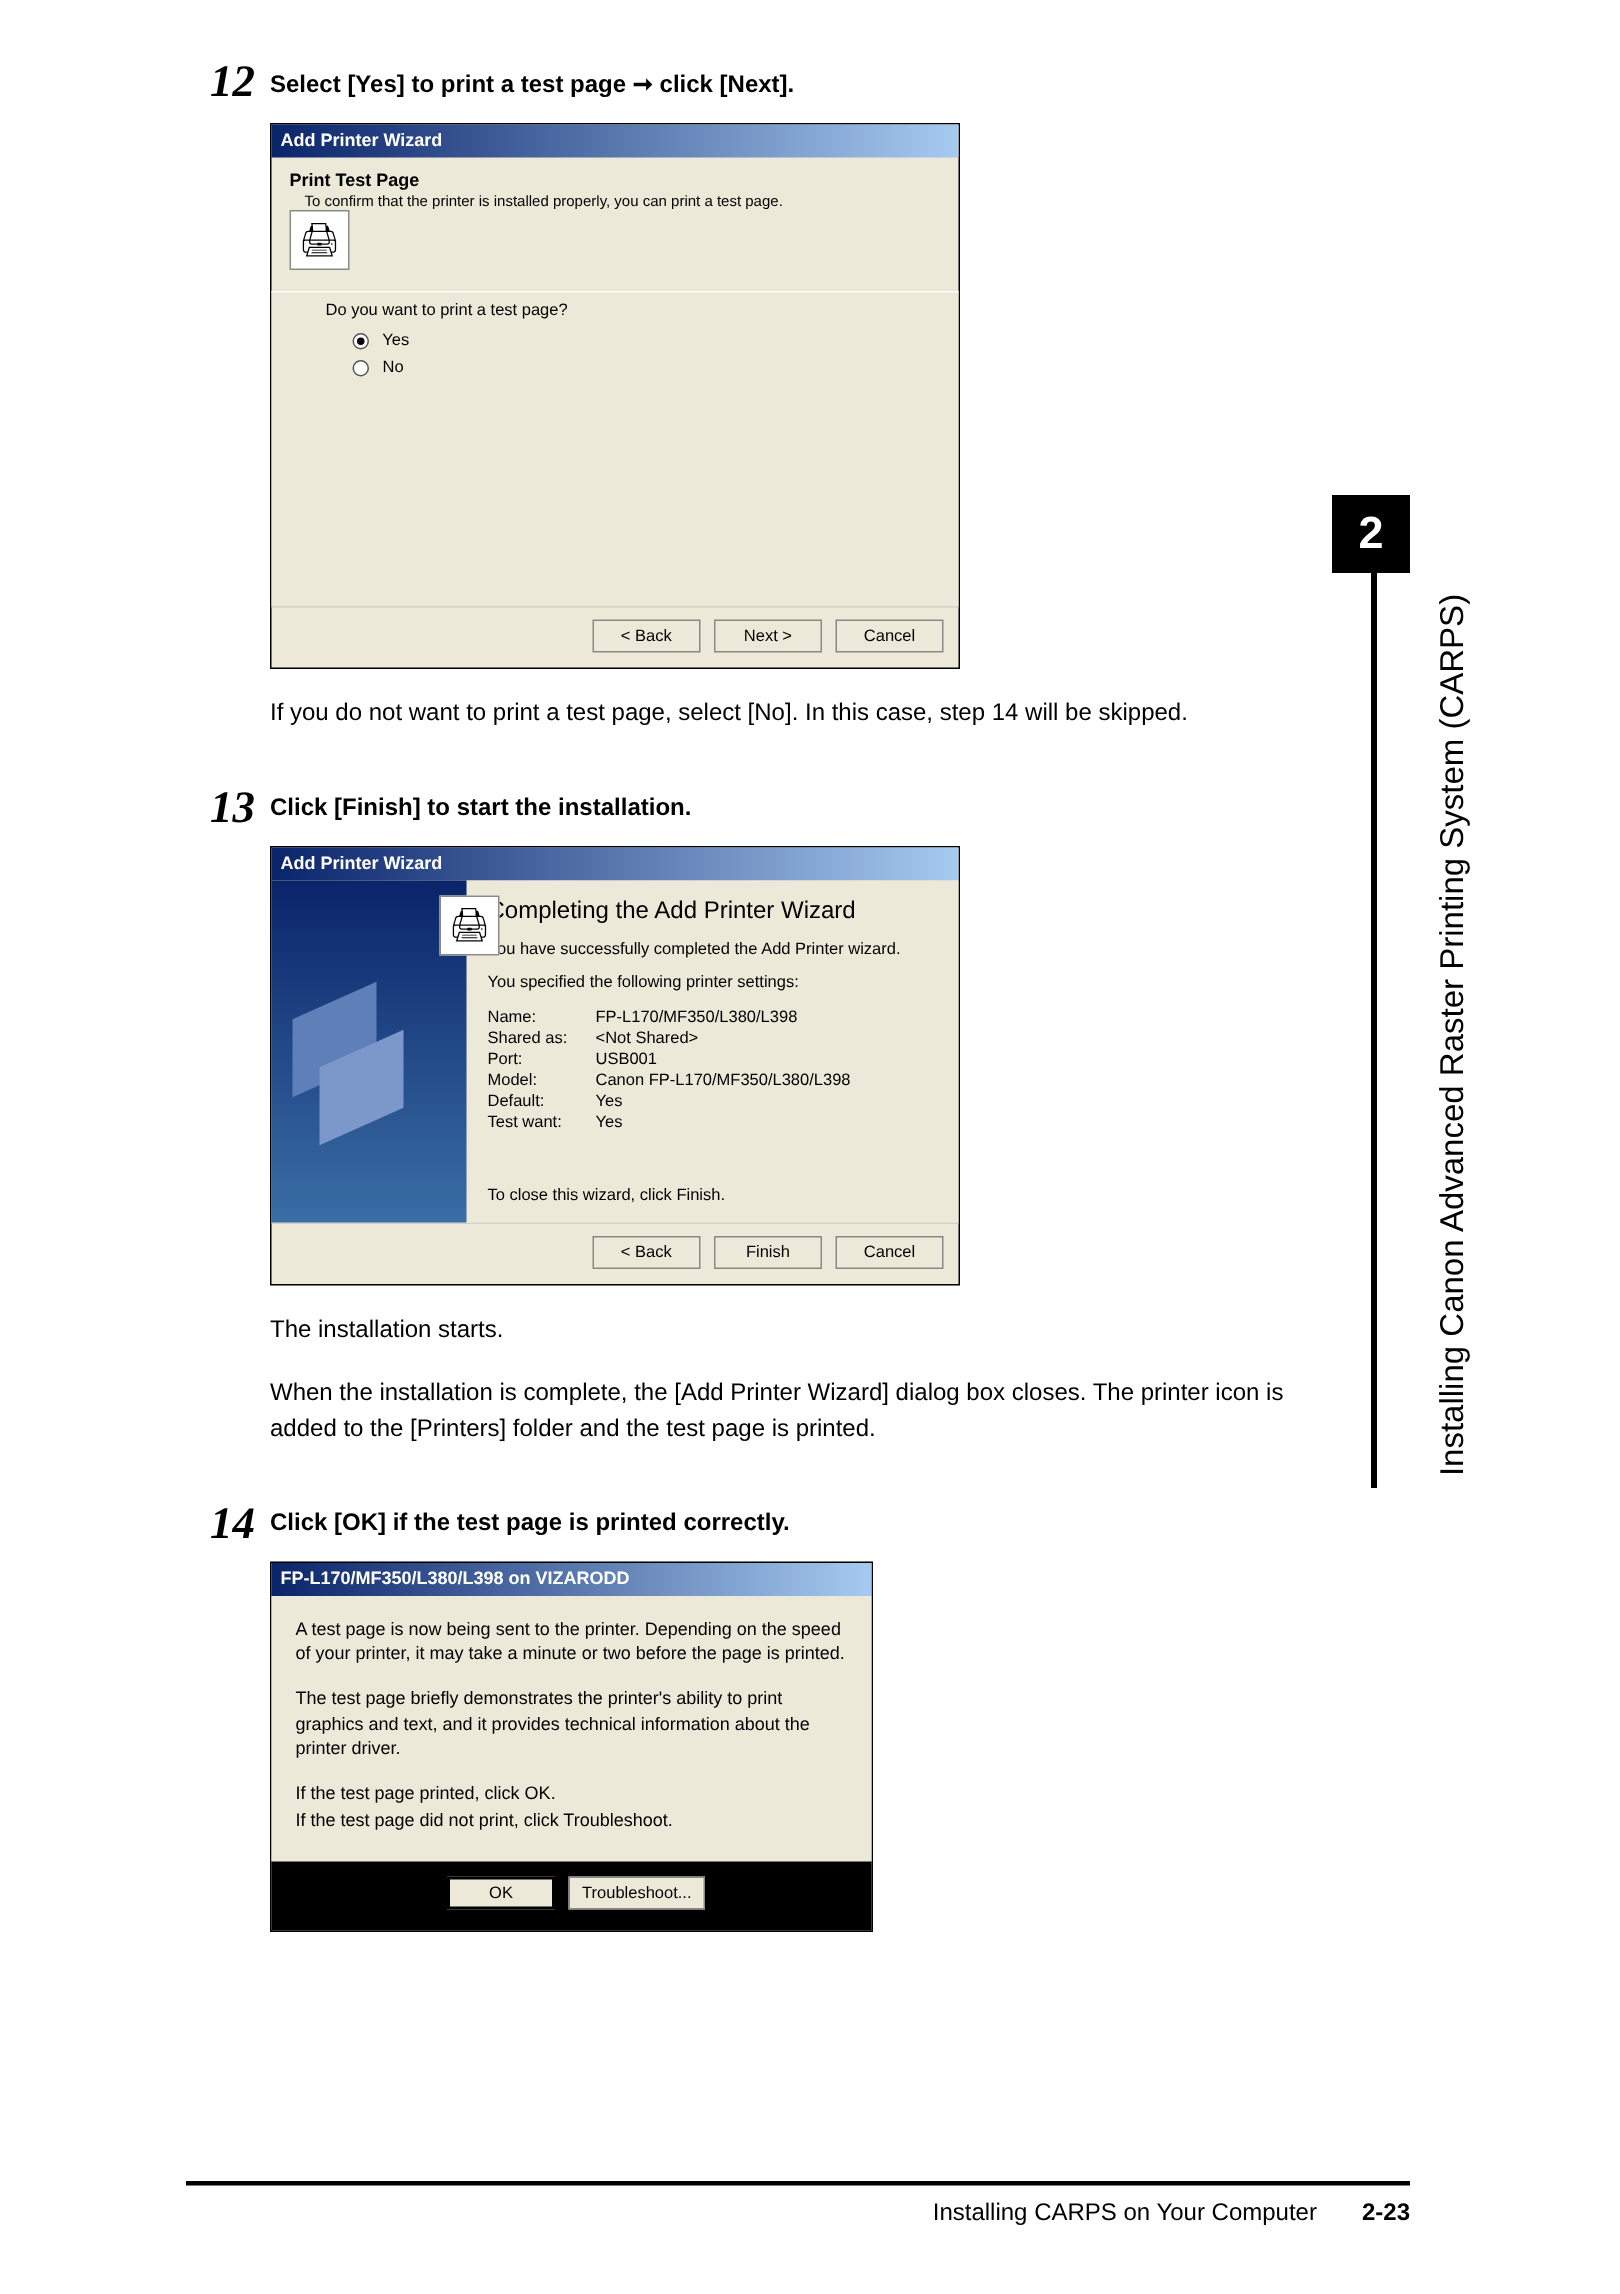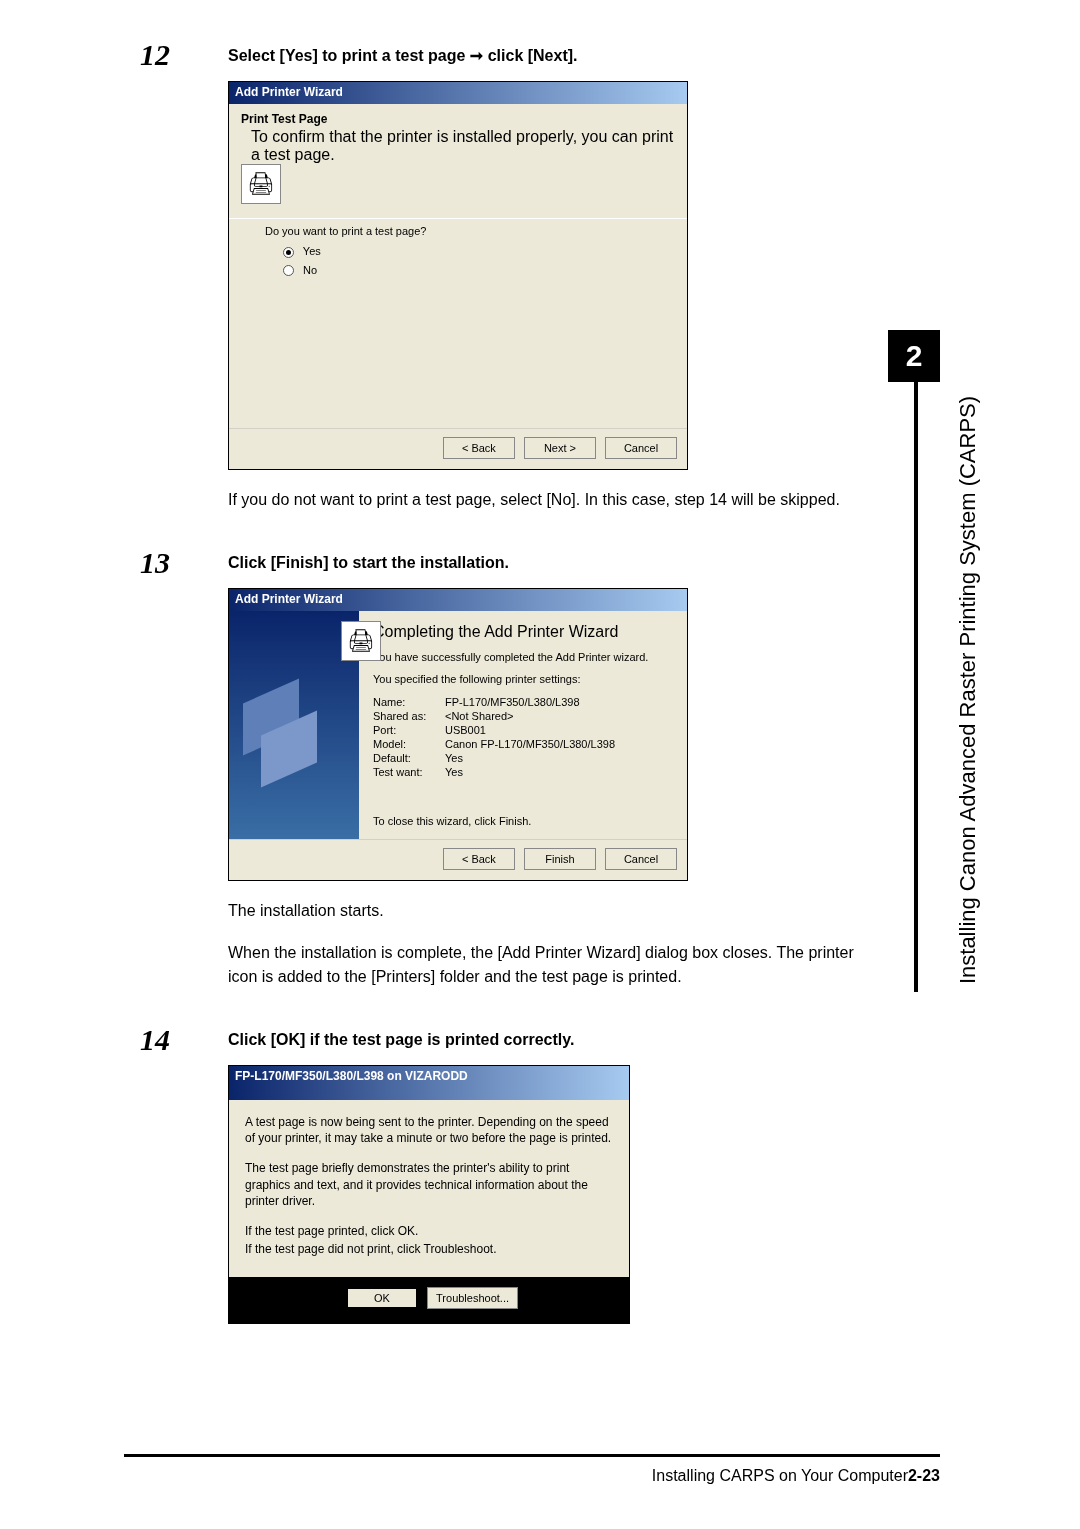--- a/index.html
+++ b/index.html
@@ -9,37 +9,37 @@
   
   .side-tab { position: absolute; right: 140px; top: 330px; width: 52px; height: 52px; background: #000; color: #fff; display: flex; align-items: center; justify-content: center; font-size: 30px; font-weight: bold; }
   .side-line { position: absolute; right: 162px; top: 382px; width: 4px; height: 610px; background: #000; }
   .side-text { position: absolute; right: 100px; top: 390px; width: 24px; height: 600px; display: flex; align-items: center; justify-content: center; }
   .side-text span { display: inline-block; transform: rotate(-90deg); white-space: nowrap; font-size: 22px; transform-origin: center; }
 
   
   .content { position: absolute; left: 140px; top: 40px; width: 740px; }
   .step { display: flex; margin-bottom: 30px; }
   .step-num { font-family: "Times New Roman", serif; font-style: italic; font-weight: bold; font-size: 30px; width: 40px; flex-shrink: 0; line-height: 1; }
-  .step-body { flex: 1; padding-top: 6px; margin-left: 48px; }
+  .step-body { flex: 1; padding-top: 6px; }
   .step-title { font-weight: bold; font-size: 16px; margin-bottom: 16px; }
   .step-note { font-size: 16px; line-height: 1.5; margin-top: 18px; margin-bottom: 6px; }
 
   
   .win { border: 1px solid #000; background: #ece9d8; font-size: 11px; font-family: Tahoma, Arial, sans-serif; color: #000; }
   .win-titlebar { height: 22px; background: linear-gradient(to right, #0a246a, #a6caf0); color: #fff; font-weight: bold; padding: 3px 6px; font-size: 12px; }
   .win-buttons { text-align: right; padding: 8px 10px 10px 10px; border-top: 1px solid #d4d0c8; }
   .win-btn { display: inline-block; min-width: 72px; height: 22px; line-height: 20px; text-align: center; border: 1px solid #888; background: #ece9d8; font-size: 11px; margin-left: 6px; padding: 0 8px; }
   .win-btn.default { border: 2px solid #000; line-height: 18px; }
 
   
   .dlg12 { width: 460px; margin-left: 0; }
   .dlg12 .hdr { display: flex; padding: 8px 12px 14px 12px; flex-direction: column; }
   .dlg12 .hdr-text { flex: 1; }
   .dlg12 .hdr-title { font-weight: bold; font-size: 12px; }
-  .dlg12 .hdr-sub { font-size: 16px; padding-left: 10px; padding-top: 2px; }
+  .dlg12 .hdr-sub { font-size: 10px; padding-left: 10px; padding-top: 2px; }
   .dlg12 .icon { width: 40px; height: 40px; border: 1px solid #888; background: #fff; display: flex; align-items: center; justify-content: center; }
   .dlg12 .mid { min-height: 210px; padding: 6px 30px; background: #ece9d8; border-top: 1px solid #fff; }
   .dlg12 .q { margin-bottom: 8px; margin-left: 6px; }
   .dlg12 .radio-row { margin-left: 24px; margin-bottom: 6px; }
   .dlg12 .radio { display: inline-block; width: 11px; height: 11px; border: 1px solid #555; border-radius: 50%; vertical-align: middle; margin-right: 6px; position: relative; background:#fff; }
   .dlg12 .radio.checked::after { content: ""; position: absolute; left: 2px; top: 2px; width: 5px; height: 5px; background: #000; border-radius: 50%; }
 
   
   .dlg13 { width: 460px; }
   .dlg13 .body13 { display: flex; }
@@ -51,29 +51,29 @@
   .dlg13 .right13 { flex: 1; padding: 12px 14px; background: #ece9d8; }
   .dlg13 .h13 { font-size: 16px; margin-bottom: 10px; }
   .dlg13 .p13 { font-size: 11px; margin-bottom: 10px; }
   .dlg13 table { font-size: 11px; border-collapse: collapse; }
   .dlg13 td { padding: 1px 4px 1px 0; vertical-align: top; }
   .dlg13 td.k { width: 72px; }
   .dlg13 .close-note { font-size: 11px; margin-top: 36px; }
 
   
   .dlg14 { width: 402px; }
-  .dlg14 .title14 { height: 34px; background: linear-gradient(to right, #0a246a, #a6caf0); color: #fff; font-weight: bold; padding: 3px 6px; font-size: 12px; }
+  .dlg14 .title14 { height: 22px; background: linear-gradient(to right, #0a246a, #a6caf0); color: #fff; font-weight: bold; padding: 3px 6px; font-size: 12px; }
   .dlg14 .body14 { padding: 14px 16px 6px 16px; background: #ece9d8; }
   .dlg14 .para { font-size: 12px; margin-bottom: 14px; line-height: 1.35; }
   .dlg14 .btnrow { text-align: center; padding: 10px 0 14px 0; background: #000000; }
 
   .printer-glyph { font-size: 22px; }
 
   
-  .footer { position: absolute; left: 124px; right: 140px; bottom: 44px; border-top: 3px solid #000; padding-top: 10px; font-size: 16px; display: flex; justify-content: flex-end; }
+  .footer { position: absolute; left: 124px; right: 140px; bottom: 44px; border-top: 3px solid #000; padding-top: 10px; font-size: 16px; display: flex; justify-content: flex-end; gap: 30px; }
   .footer .pg { font-weight: bold; }
 </style>
 </head>
 <body>
 
 <div class="page">
 
   <div class="side-tab">2</div>
   <div class="side-line"></div>
   <div class="side-text">

